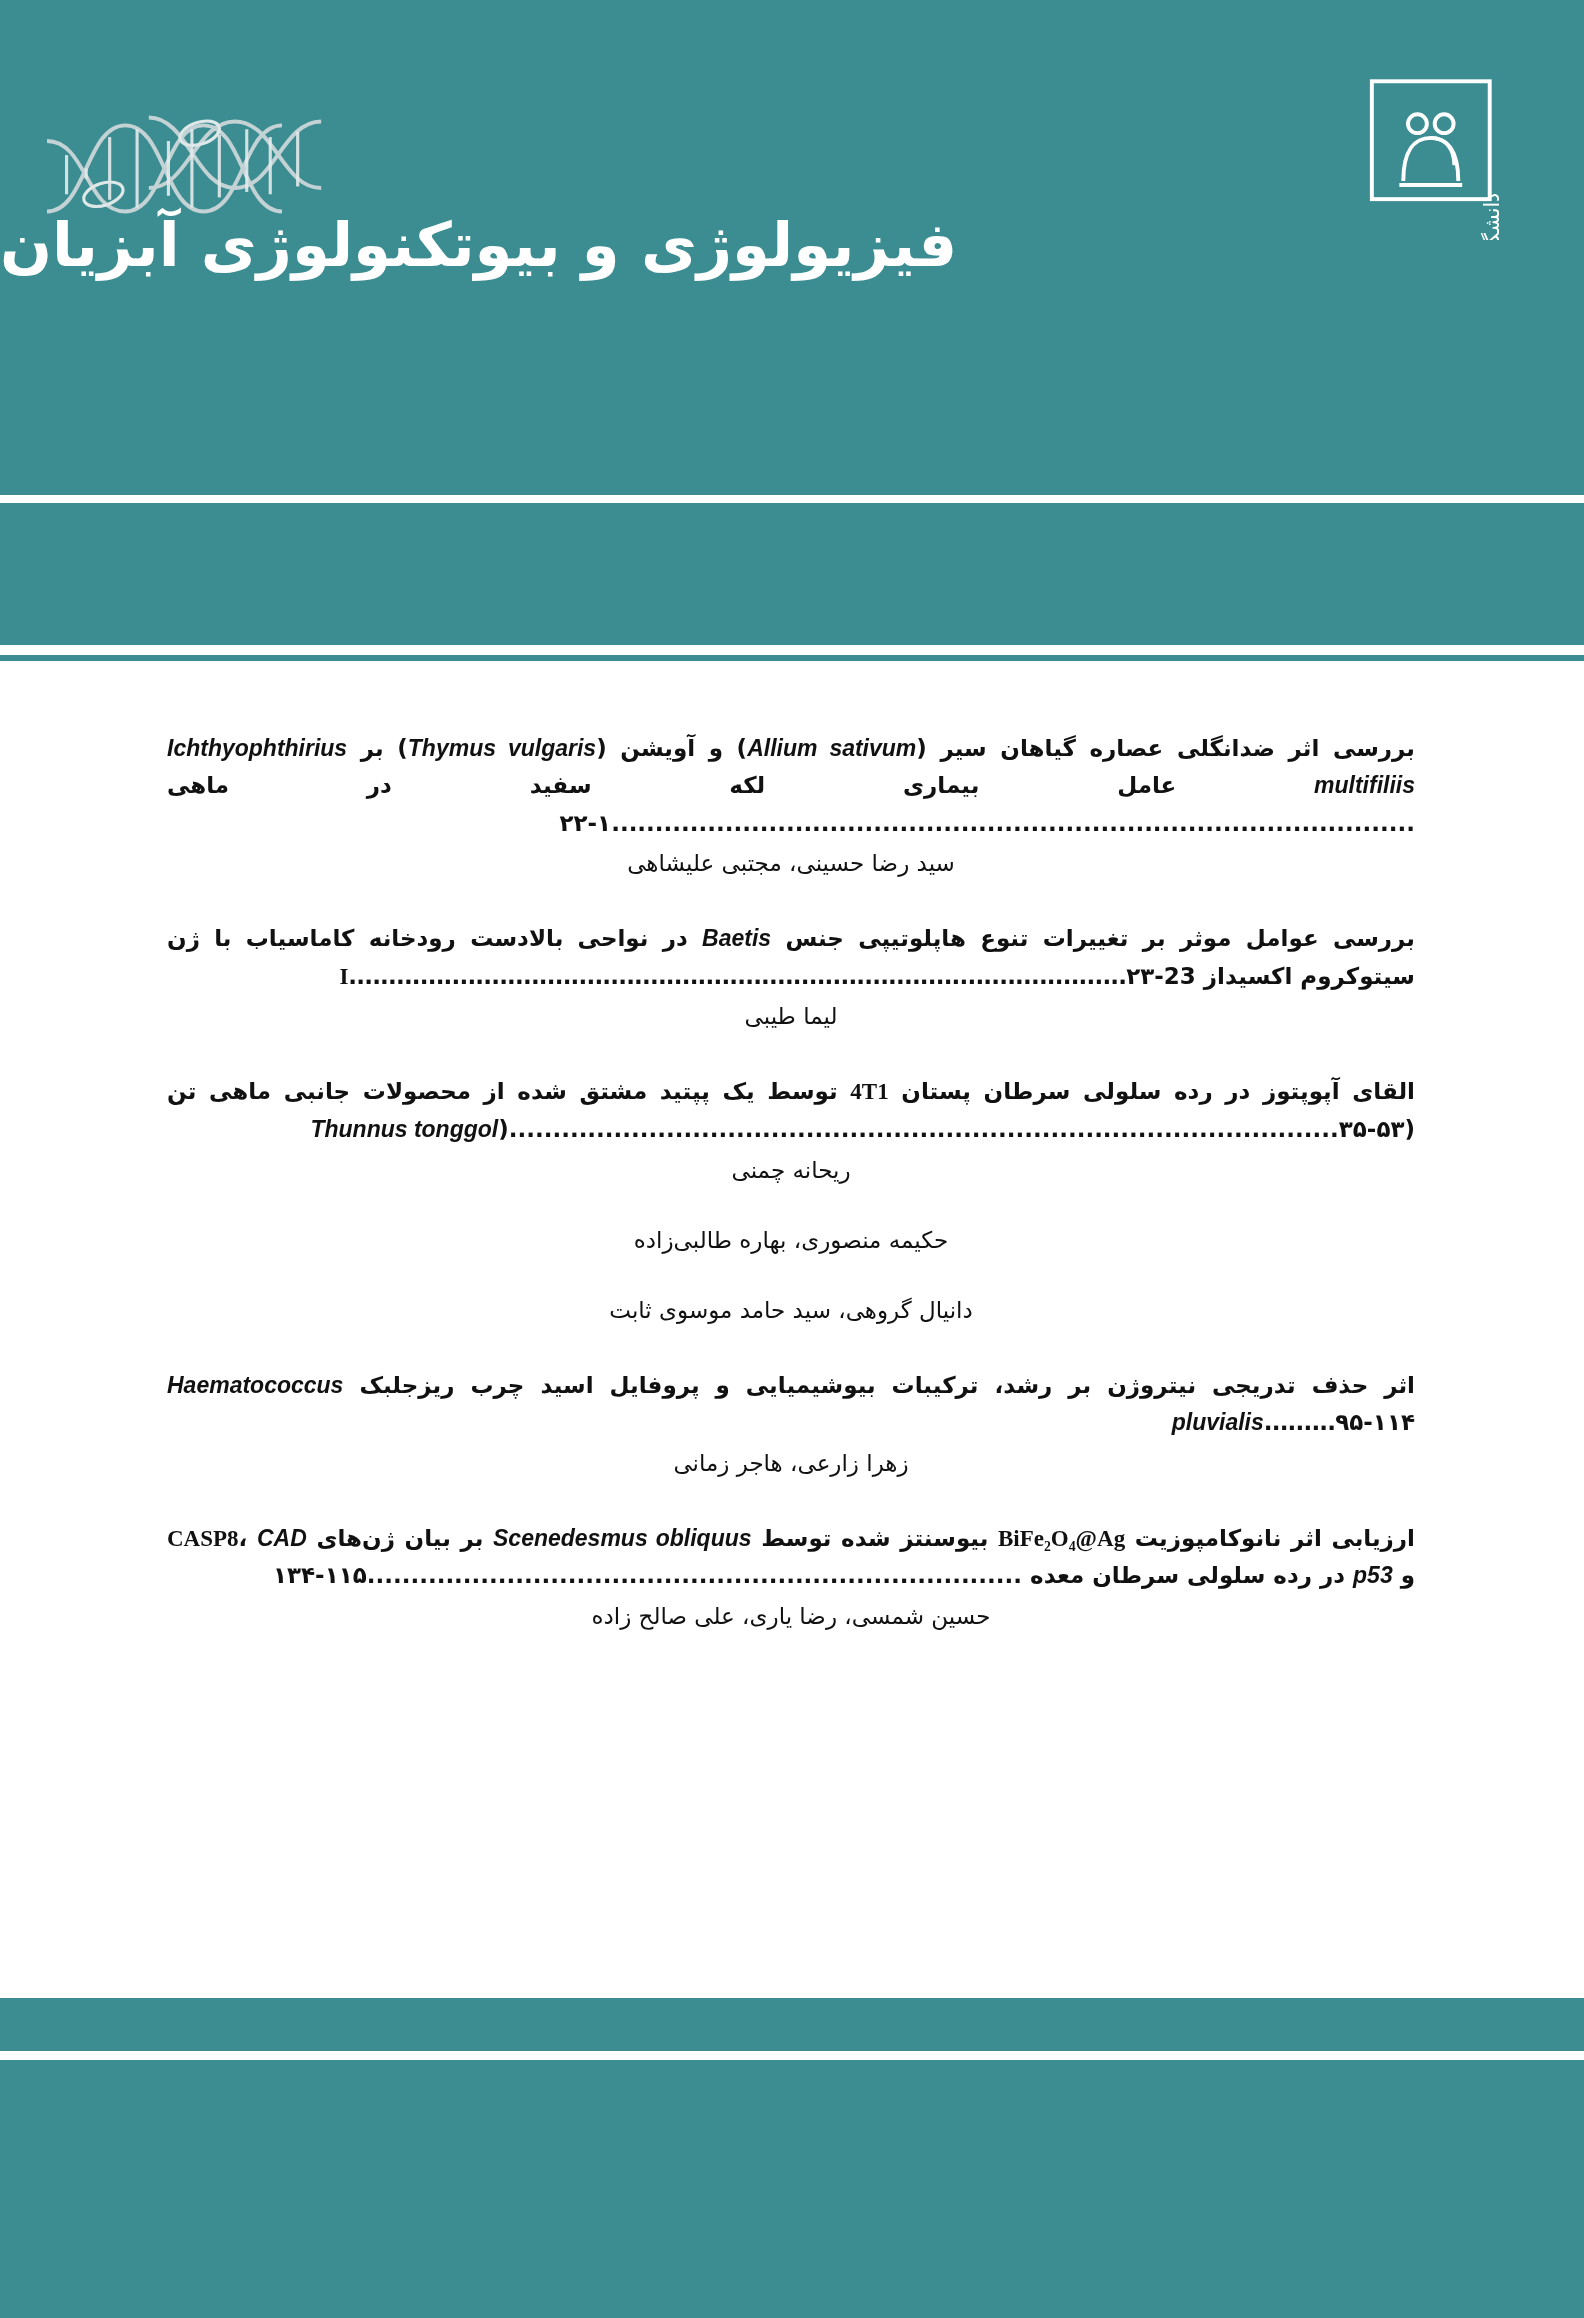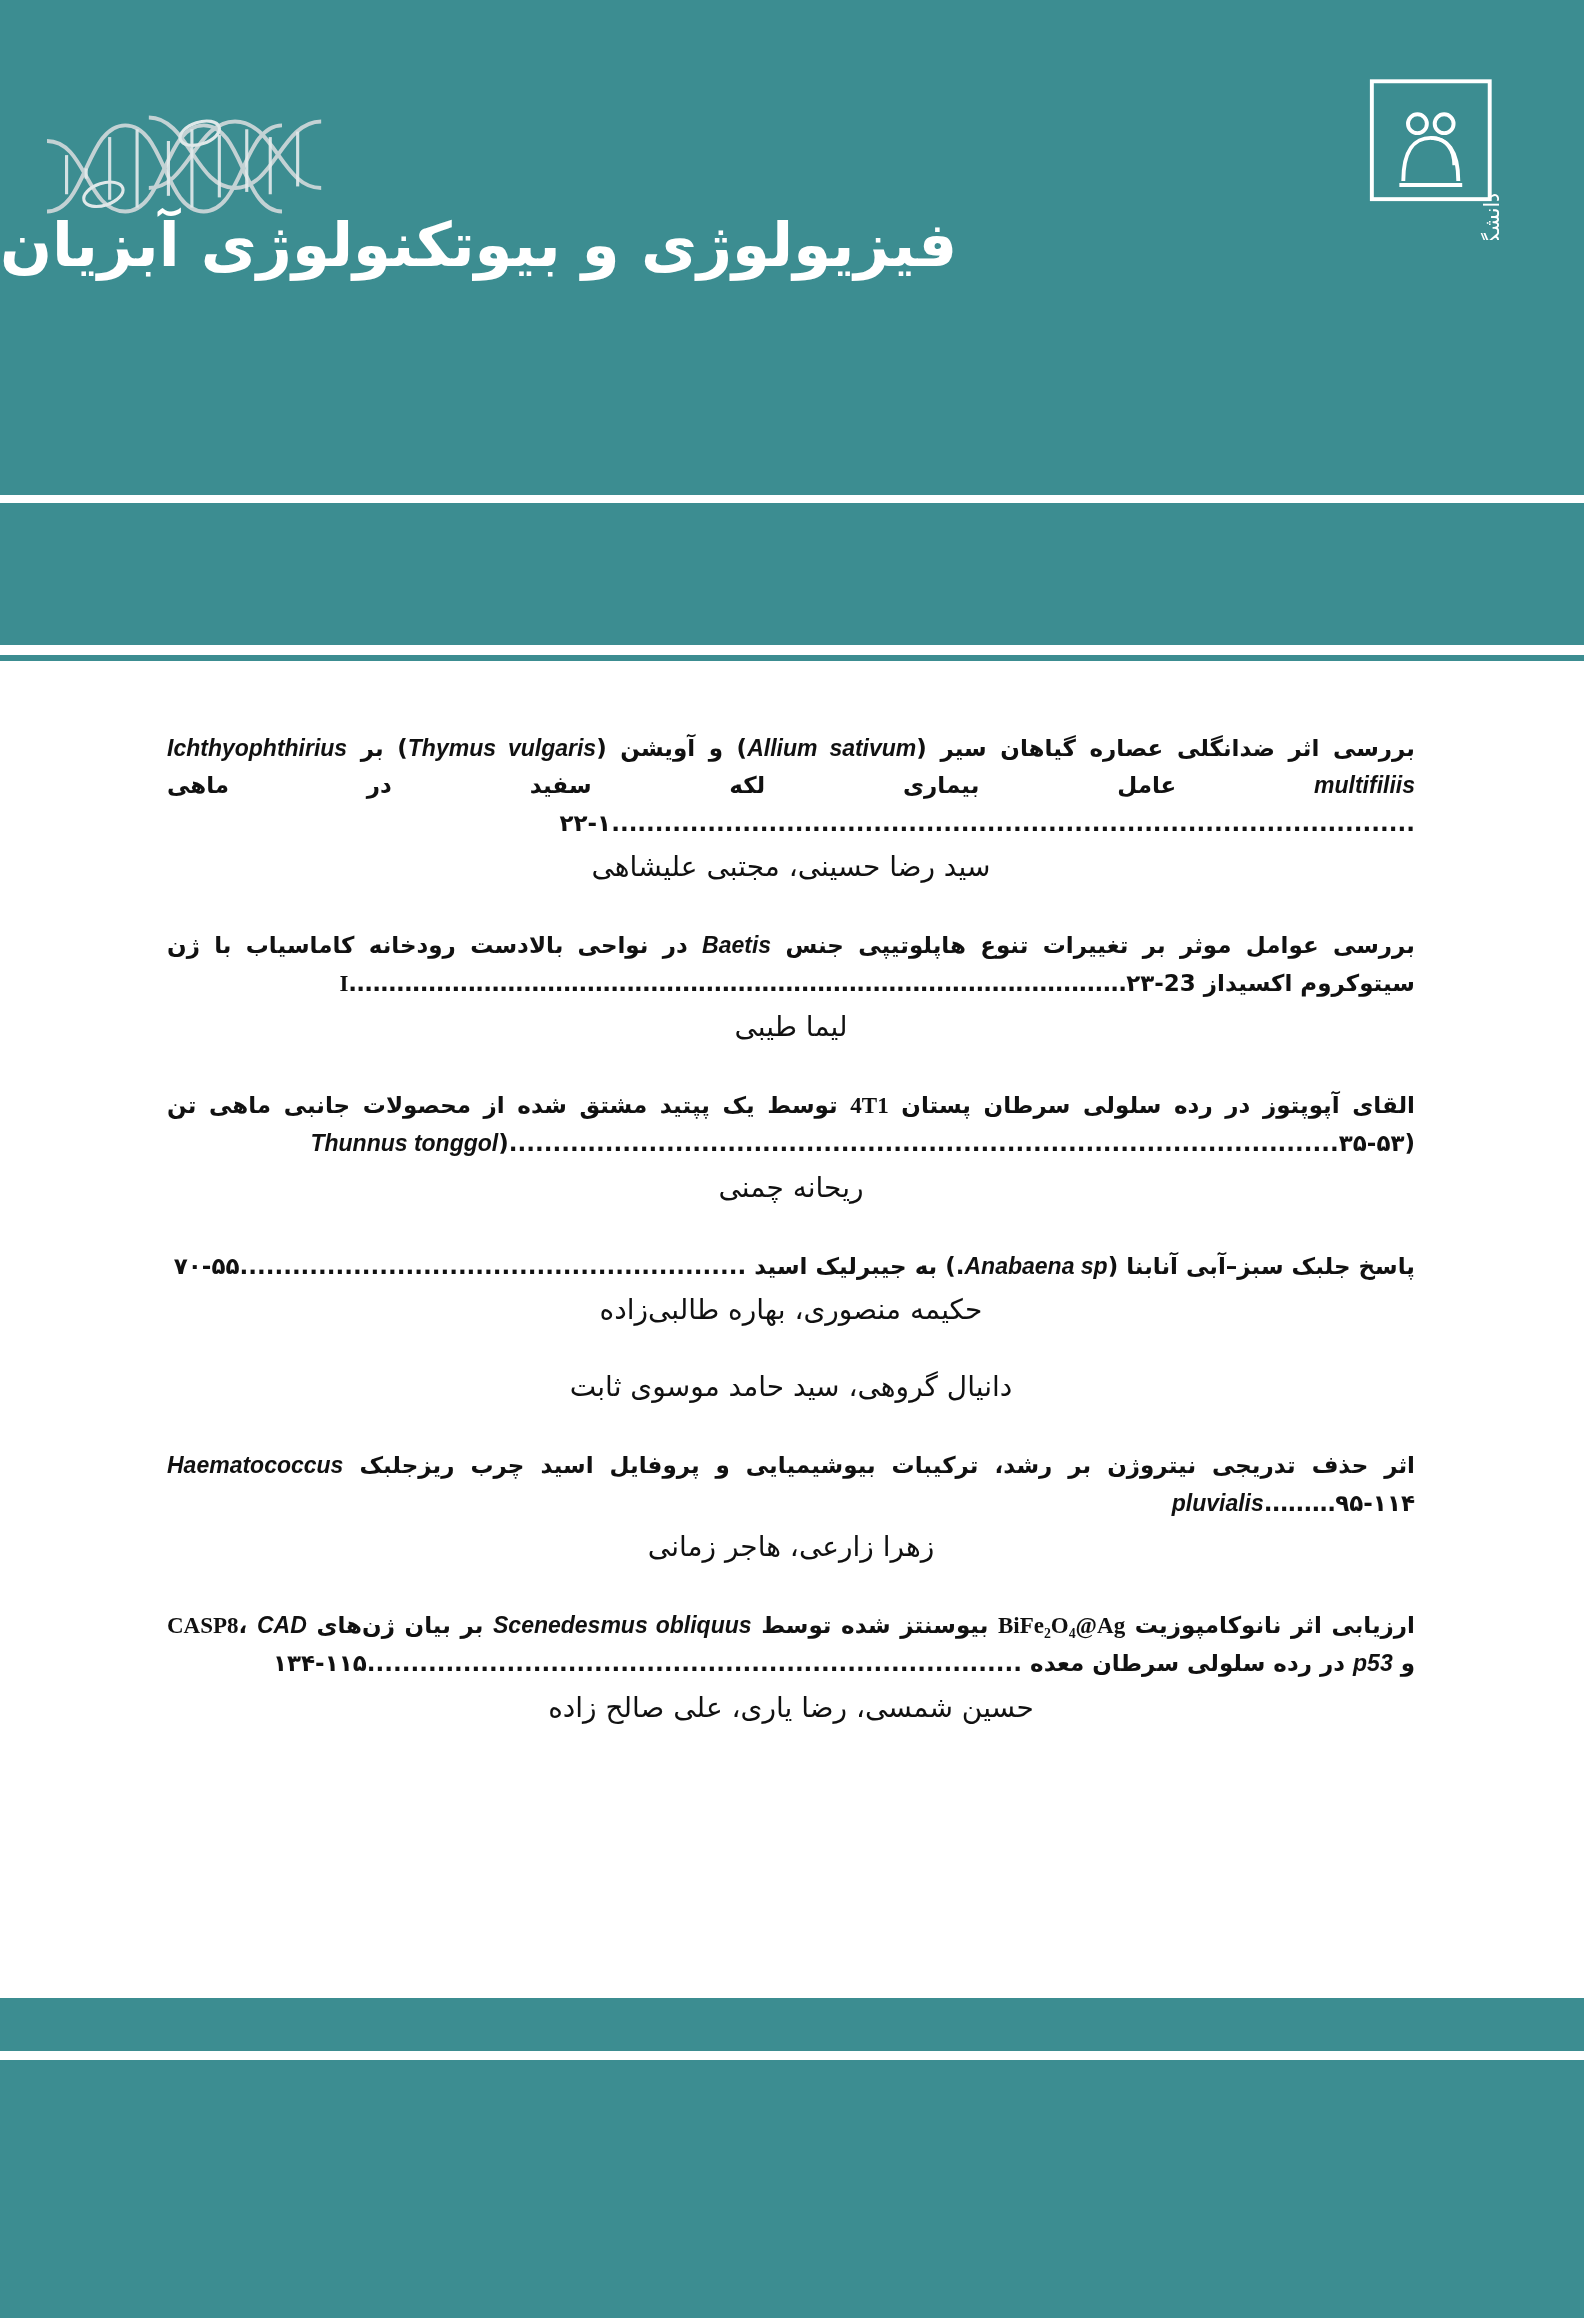--- a/index.html
+++ b/index.html
@@ -131,21 +131,21 @@
     unicode-bidi: embed;
   }
   .toc-title .lat-up {
     font-family: "Liberation Serif", "DejaVu Serif", serif;
     font-weight: bold;
     font-style: normal;
     direction: ltr;
     unicode-bidi: embed;
   }
   .toc-authors {
-    font-size: 28px;
+    font-size: 23px;
     color: #111111;
     text-align: center;
     margin-top: 8.6px;
     direction: rtl;
   }
   .dots {
     letter-spacing: -0.8px;
   }
   .pages {
     font-weight: bold;
@@ -244,21 +244,20 @@
     </div>
     <div class="toc-entry">
       <div class="toc-title"><span>بررسی عوامل موثر بر تغییرات تنوع هاپلوتیپی جنس </span><span class="lat">Baetis</span><span> در نواحی بالادست رودخانه کاماسیاب با ژن سیتوکروم اکسیداز </span><span class="lat-up">I</span><span class="dots">..................................................................................................</span><span class="pages">۲۳-23</span></div>
       <div class="toc-authors">لیما طیبی</div>
     </div>
     <div class="toc-entry">
       <div class="toc-title"><span>القای آپوپتوز در رده سلولی سرطان پستان </span><span class="lat-up">4T1</span><span> توسط یک پپتید مشتق شده از محصولات جانبی ماهی تن (</span><span class="lat">Thunnus tonggol</span><span>)</span><span class="dots">...............................................................................................</span><span class="pages">۳۵-۵۳</span></div>
       <div class="toc-authors">ریحانه چمنی</div>
     </div>
     <div class="toc-entry">
-      <div class="toc-title"><span>پاسخ جلبک سبز–آبی آنابنا (</span><span class="lat">Anabaena sp</span><span>.) به جیبرلیک اسید </span><span class="dots">..........................................................</span><span class="pages">۵۵-۷۰</span></div>
       <div class="toc-authors">حکیمه منصوری، بهاره طالبی‌زاده</div>
     </div>
     <div class="toc-entry">
       <div class="toc-authors">دانیال گروهی، سید حامد موسوی ثابت</div>
     </div>
     <div class="toc-entry">
       <div class="toc-title"><span>اثر حذف تدریجی نیتروژن بر رشد، ترکیبات بیوشیمیایی و پروفایل اسید چرب ریزجلبک </span><span class="lat">Haematococcus pluvialis</span><span class="dots">.........</span><span class="pages">۹۵-۱۱۴</span></div>
       <div class="toc-authors">زهرا زارعی، هاجر زمانی</div>
     </div>
     <div class="toc-entry">

